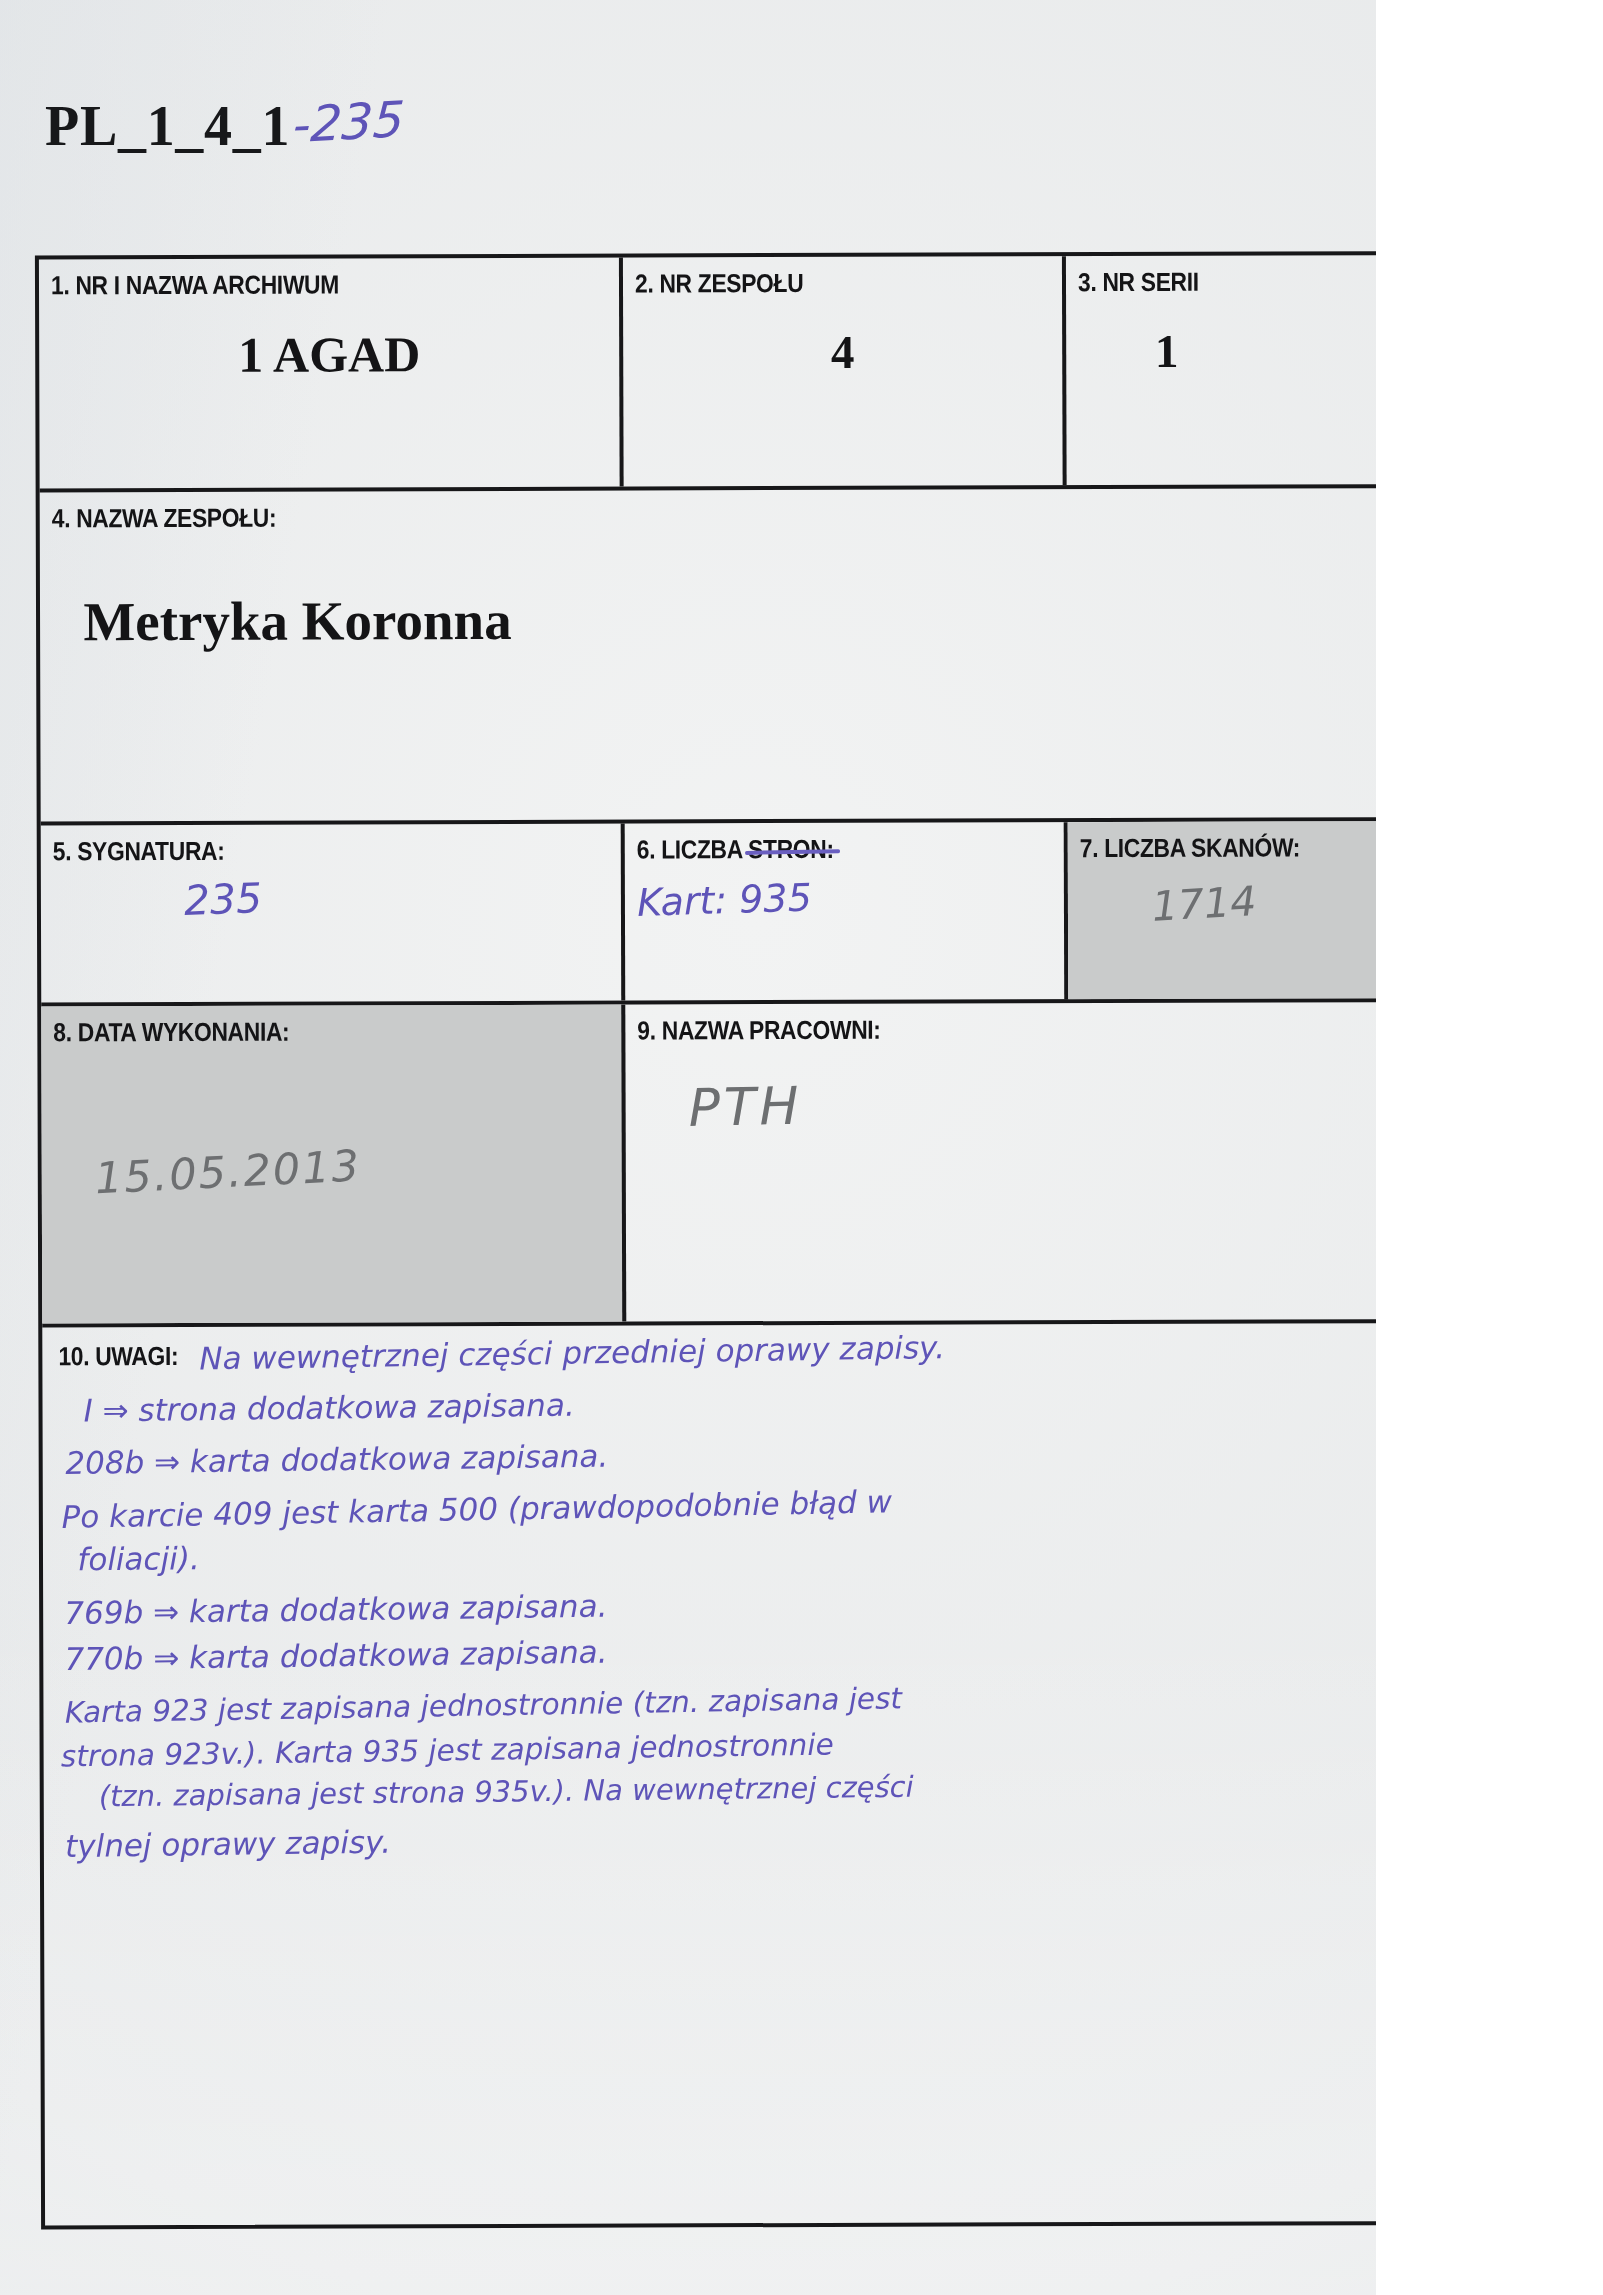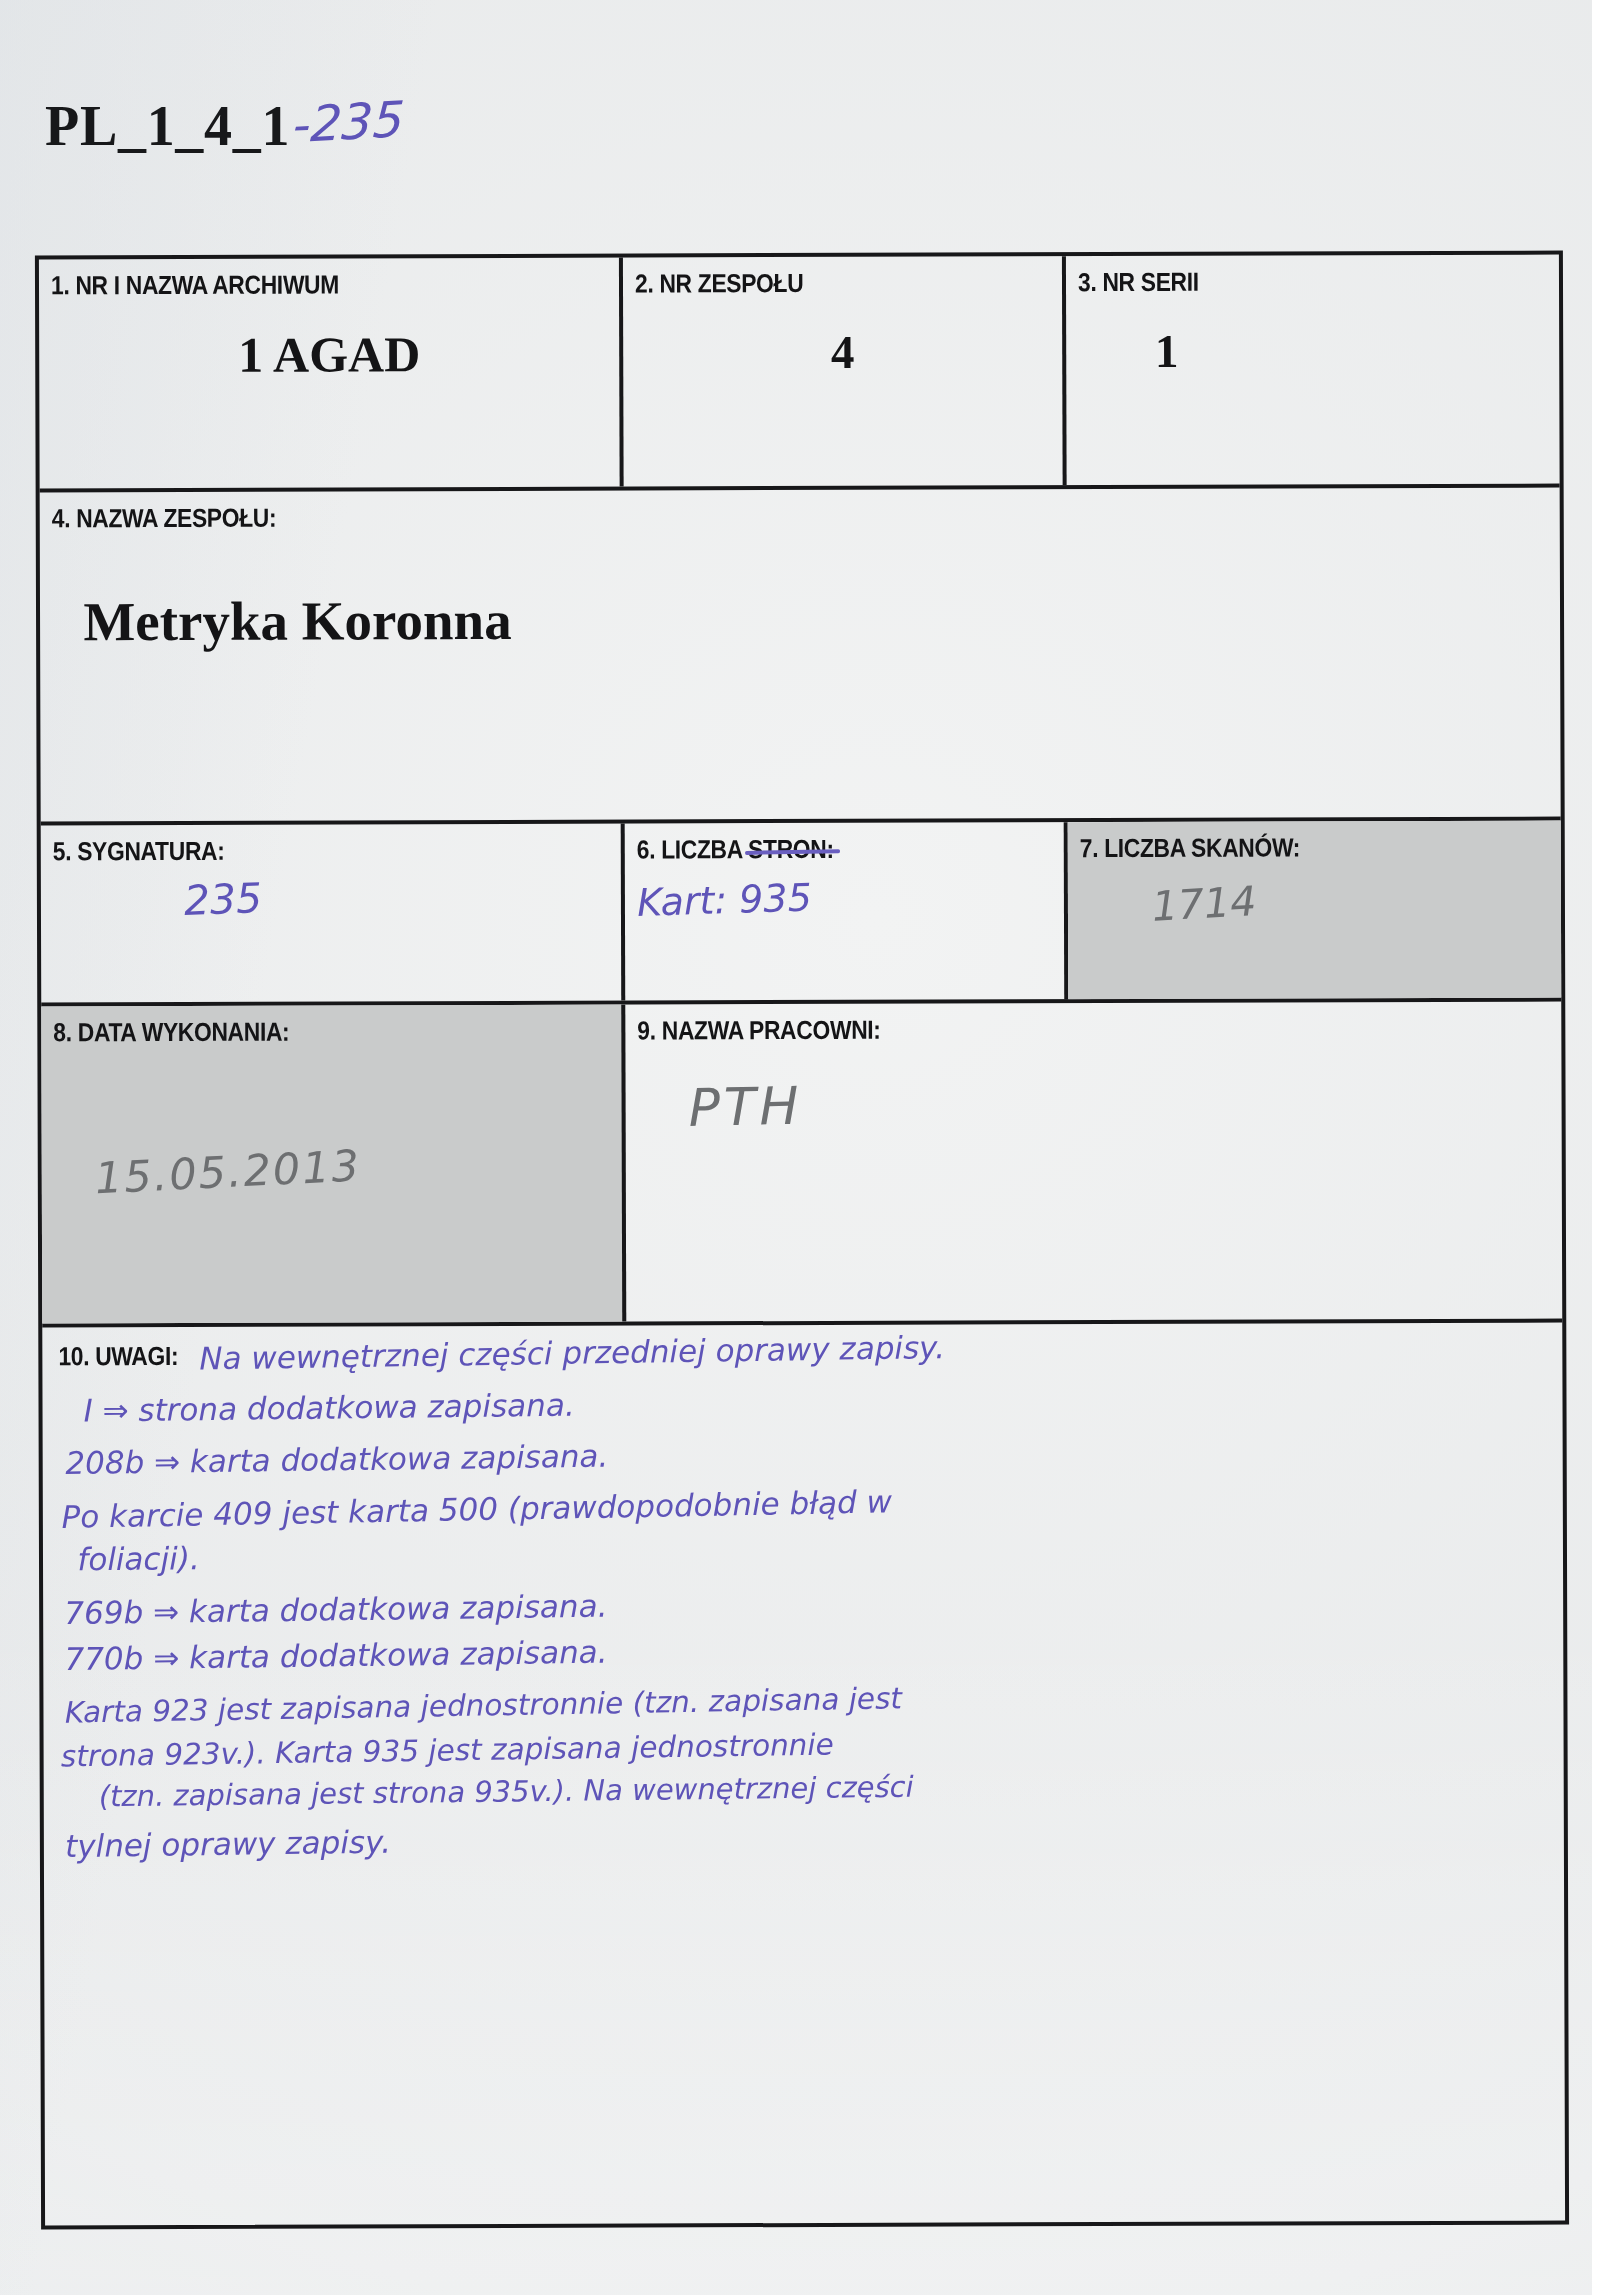--- a/index.html
+++ b/index.html
@@ -3,21 +3,21 @@
 <meta charset="utf-8">
 <title>PL_1_4_1-235</title>
 <style>
   html, body {
     margin: 0;
     padding: 0;
     background: #ffffff;
   }
   #page {
     position: relative;
-    width: 1592px;
+    width: 1376px;
     height: 2295px;
     background: #eceded;
     font-family: "Liberation Sans", sans-serif;
     overflow: hidden;
   }
   
   #paper-texture {
     position: absolute;
     inset: 0;
     background:

